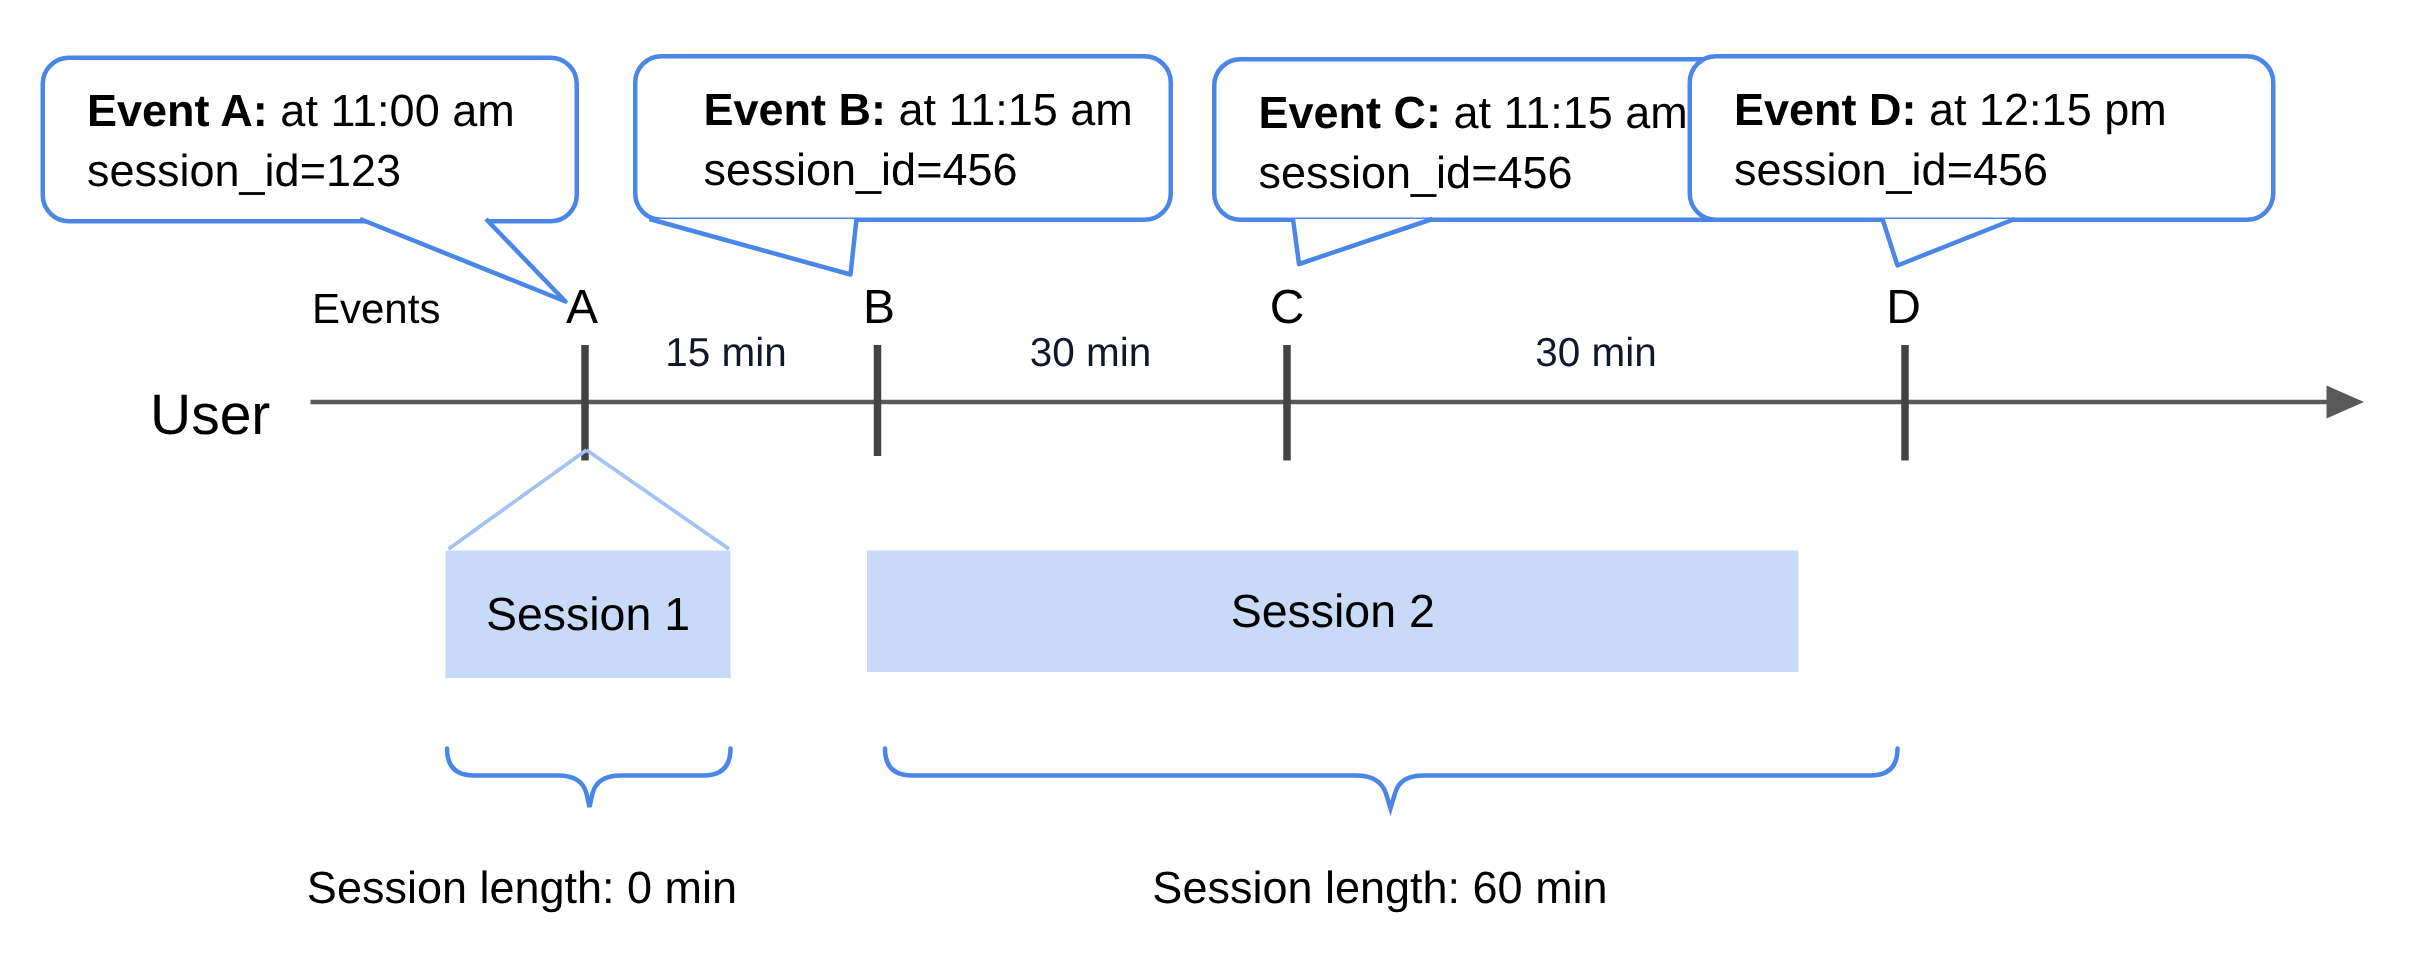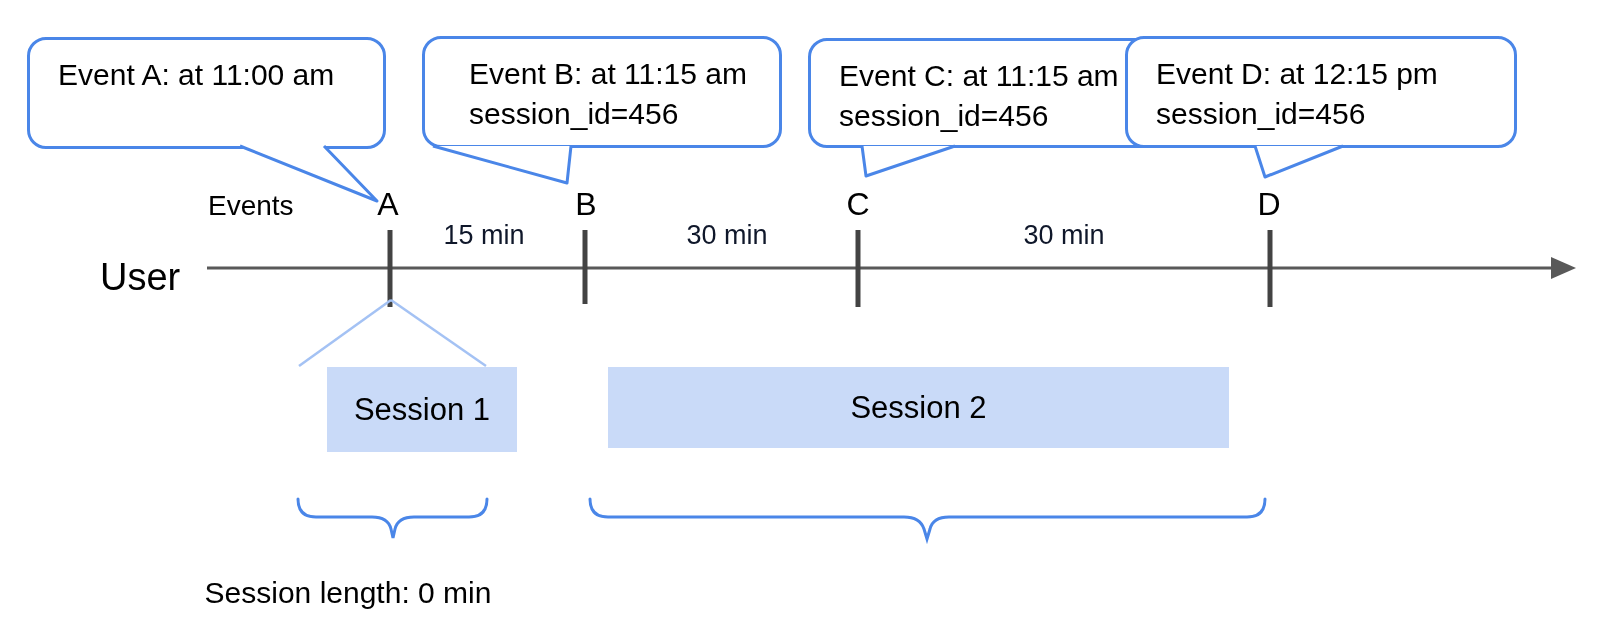--- a/index.html
+++ b/index.html
@@ -18,46 +18,46 @@
     box-sizing:border-box;
     background:#ffffff;
     border:3px solid #4a86e8;
     border-radius:19px;
     font-size:30px;
     line-height:40px;
     padding:15px 0 0 28px;
     z-index:1;
     white-space:nowrap;
   }
-  .bubble .ev{font-weight:normal;text-align:right;}
+  .bubble .ev{font-weight:bold;text-align:right;}
   
   .layer{position:absolute;left:0;top:0;z-index:2;pointer-events:none;}
   
   .events-label{left:182px;top:190px;font-size:28px;margin-left:26px;}
   .user-label{left:100px;top:256px;font-size:38px;}
   .marker{top:186px;font-size:32px;transform:translateX(-50%);}
   .interval{top:220px;font-size:27px;transform:translateX(-50%);color:#0f172a;}
   
   .session-box{
     position:absolute;
     background:#c9daf8;
     display:flex;align-items:center;justify-content:center;
     font-size:31px;
     z-index:1;
-    margin-left:30px;
   }
   .length-label{top:576px;font-size:30px;transform:translateX(-50%);white-space:nowrap;}
 </style>
 </head>
 <body>
 
 <div class="canvas">
 
   <div class="bubble" style="left:27px;top:37px;width:359px;height:112px;">
     <div><span class="ev">Event A:</span><span> at 11:00 am</span></div>
+    <div>session_id=123</div>
   </div>
 
   <div class="bubble" style="left:422px;top:36px;width:360px;height:112px;padding-left:44px;">
     <div><span class="ev">Event B:</span><span> at 11:15 am</span></div>
     <div>session_id=456</div>
   </div>
 
   <div class="bubble" style="left:808px;top:38px;width:364px;height:110px;">
     <div><span class="ev">Event C:</span><span> at 11:15 am</span></div>
     <div>session_id=456</div>
@@ -81,20 +81,21 @@
   <div class="abs interval" style="left:1064px;">30 min</div>
 
   <div class="session-box" style="left:297px;top:367px;width:190px;height:85px;">
     <span>Session 1</span>
   </div>
   <div class="session-box" style="left:578px;top:367px;width:621px;height:81px;">
     <span>Session 2</span>
   </div>
 
   <div class="abs length-label" style="left:348px;">Session length: 0 min</div>
+  <div class="abs length-label" style="left:920px;">Session length: 60 min</div>
 
   <svg class="layer" width="1614" height="642" viewBox="0 0 1614 642">
 
     <line x1="207" y1="268" x2="1553" y2="268" stroke="#595959" stroke-width="3"></line>
     <polygon points="1551,257 1576,268 1551,279" fill="#595959"></polygon>
 
     <line x1="390" y1="230" x2="390" y2="307" stroke="#434343" stroke-width="5"></line>
     <line x1="585" y1="230" x2="585" y2="304" stroke="#434343" stroke-width="5"></line>
     <line x1="858" y1="230" x2="858" y2="307" stroke="#434343" stroke-width="5"></line>
     <line x1="1270" y1="230" x2="1270" y2="307" stroke="#434343" stroke-width="5"></line>

